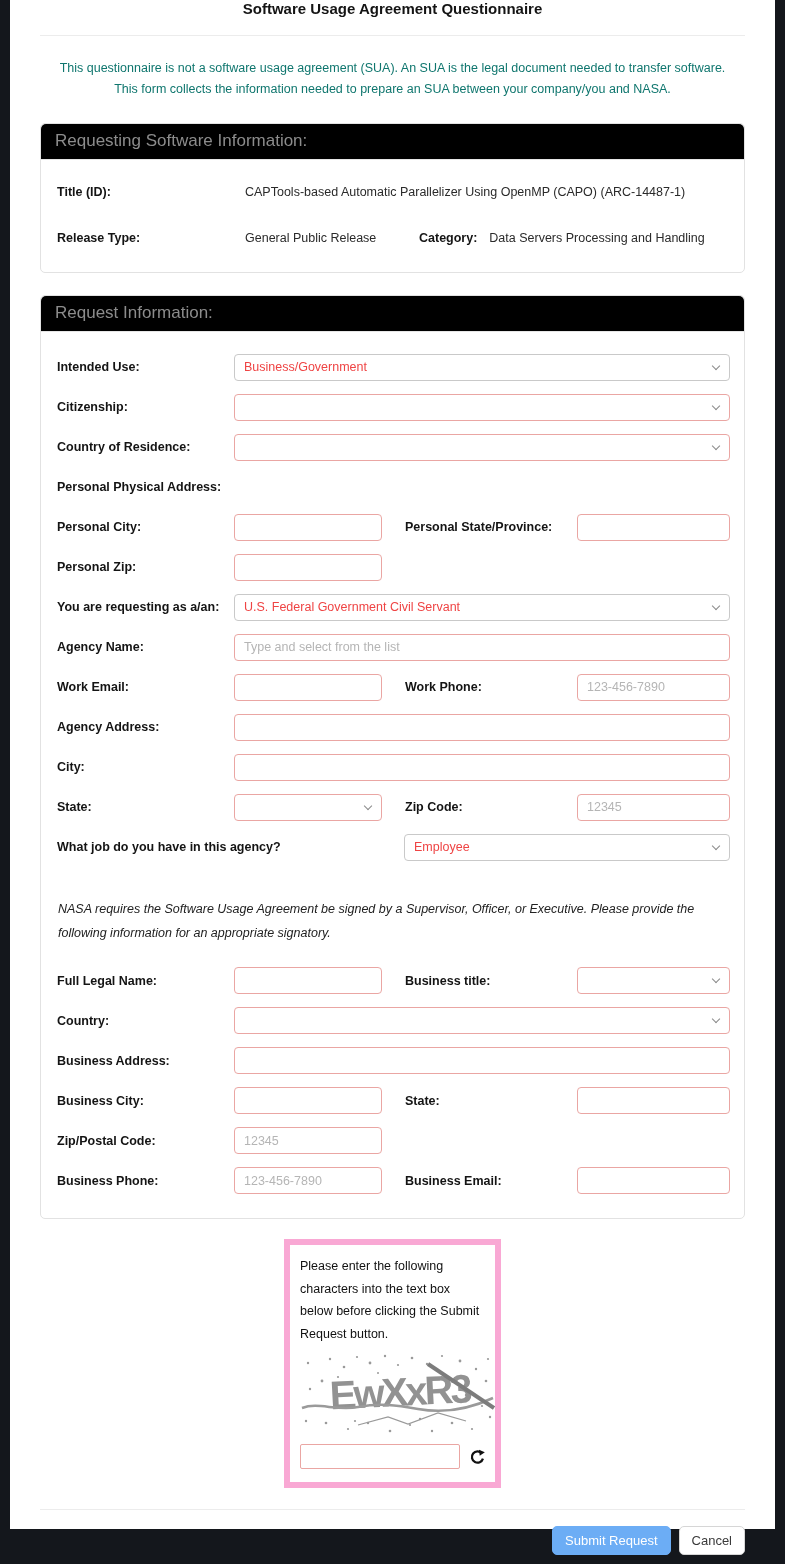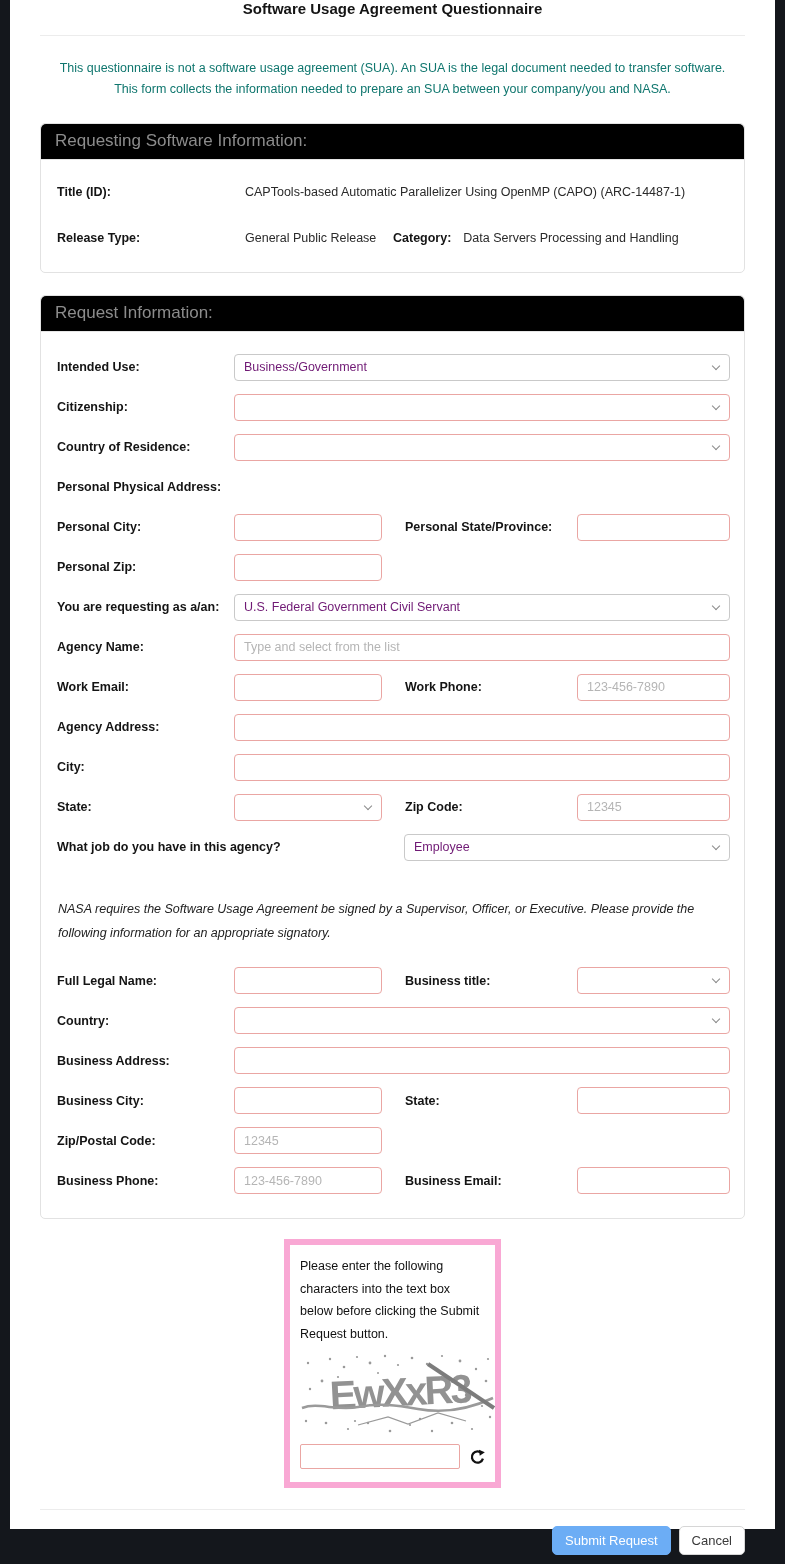--- a/index.html
+++ b/index.html
@@ -31,21 +31,21 @@
     background:#000000; border-bottom:1px solid #e6e6e6;
     border-radius:5px 5px 0 0;
     color:#8c8c8c; font-size:17px; padding:7px 14px 8px;
   }
   .box-body { padding:22px 14px 24px 16px; font-size:12.5px; }
 
   
   .info-row { display:flex; align-items:flex-start; line-height:1.6; }
   .info-row + .info-row { margin-top:26px; }
   .info-lbl  { width:188px; flex-shrink:0; font-weight:bold; color:#141414; }
-  .info-lbl2 { font-weight:bold; margin-left:0; color:#141414; }
+  .info-lbl2 { font-weight:bold; margin-left:26px; color:#141414; }
   .info-val  { color:#2a2a2a; }
   .info-val.narrow { width:148px; flex-shrink:0; }
   .info-val.cat { margin-left:12px; }
 
   
   .row { display:flex; align-items:center; min-height:27px; margin-bottom:13px; }
   .lbl { width:177px; flex-shrink:0; font-weight:bold; color:#141414; }
   .lbl2 { font-weight:bold; margin-left:23px; color:#141414; white-space:nowrap; }
   .fields { flex:1; display:flex; align-items:center; }
 
@@ -55,21 +55,21 @@
   }
   .txt { border:1px solid #c9c9c9; padding:0 9px; color:#333; outline:none; width:100%; }
   .txt::placeholder { color:#b5b5b5; }
   .txt.red { border-color:#eaa6a3; }
   .txt.sm  { width:148px; flex-shrink:0; }
   .txt.sm2 { width:153px; flex-shrink:0; margin-left:auto; }
 
   .select {
     border:1px solid #c9c9c9; position:relative;
     display:flex; align-items:center; padding:0 26px 0 9px;
-    color:#701a75; width:100%; cursor:default;
+    color:#ef4444; width:100%; cursor:default;
   }
   .select.red { border-color:#eaa6a3; }
   .select.sm  { width:148px; flex-shrink:0; }
   .select.sm2 { width:153px; flex-shrink:0; margin-left:auto; }
   .chev {
     position:absolute; right:10px; top:8px;
     width:6px; height:6px;
     border-right:1.4px solid #8a8a8a; border-bottom:1.4px solid #8a8a8a;
     transform:rotate(45deg);
   }

